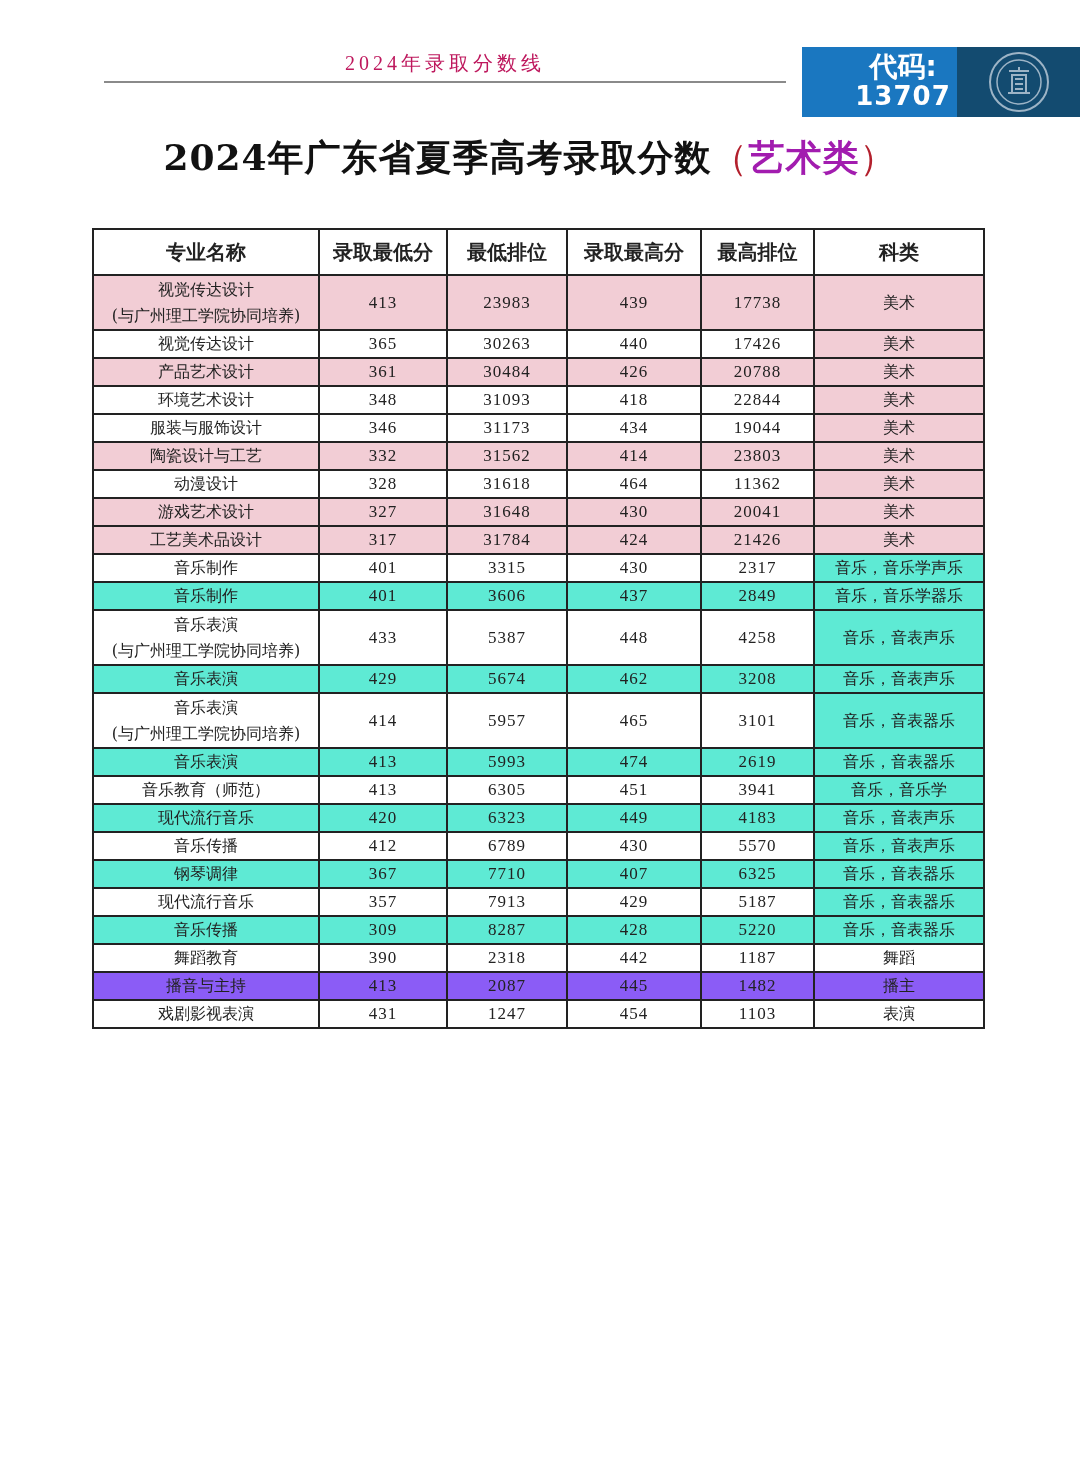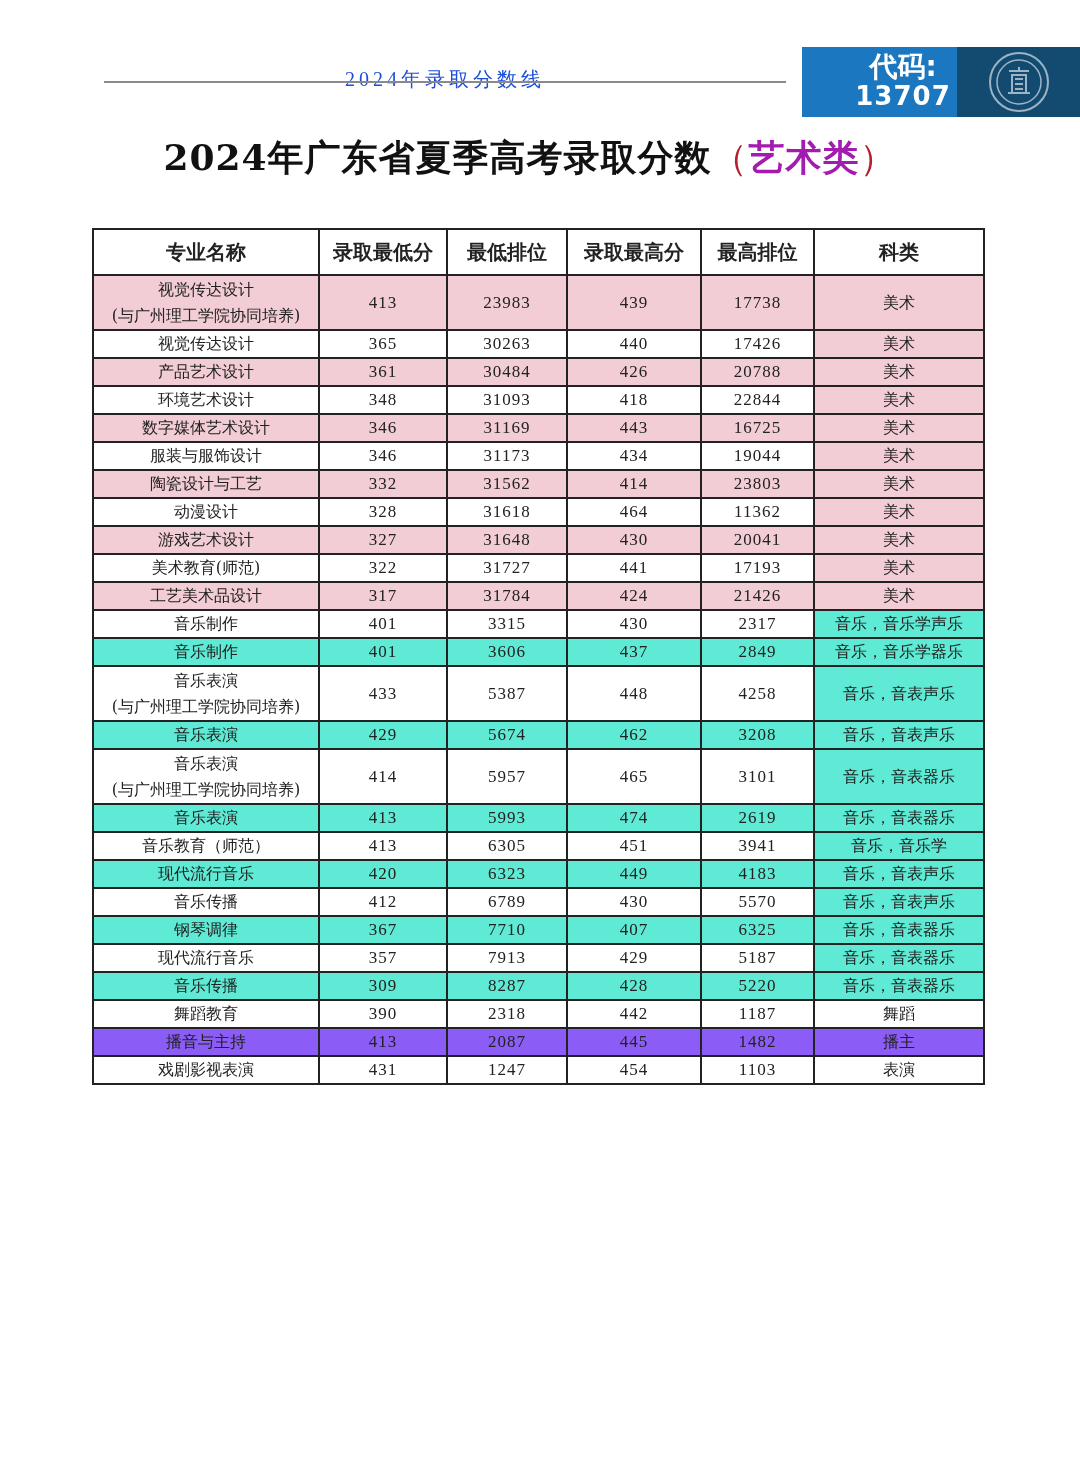--- a/index.html
+++ b/index.html
@@ -2,22 +2,22 @@
 <html><head>
 <meta charset="utf-8">
 <style>
   html, body { margin: 0; padding: 0; }
   body {
     width: 1080px; height: 1466px; background: #ffffff; position: relative;
     font-family: "DejaVu Serif", "Liberation Serif", serif; color: #222;
     overflow: hidden;
   }
   .running-head {
-    position: absolute; left: 104px; top: 66px; width: 682px; height: 30px;
-    text-align: center; font-size: 20px; letter-spacing: 4px; color: #1d4ed8;
+    position: absolute; left: 104px; top: 50px; width: 682px; height: 30px;
+    text-align: center; font-size: 20px; letter-spacing: 4px; color: #be185d;
     font-family: "Liberation Serif", "DejaVu Serif", serif;
   }
   .head-rule {
     position: absolute; left: 104px; top: 81px; width: 682px; height: 2px; background: #8a8a8a;
   }
   .code-badge {
     position: absolute; left: 802px; top: 47px; width: 146px; height: 70px;
     background: #1a77c0; color: #fff; text-align: center;
     font-family: "DejaVu Sans", "Liberation Sans", sans-serif; font-weight: bold;
     line-height: 1;
@@ -132,30 +132,20 @@
         <td class="bg-white">
           <span class="name-line">环境艺术设计</span>
         </td>
         <td class="bg-white num">348</td>
         <td class="bg-white num">31093</td>
         <td class="bg-white num">418</td>
         <td class="bg-white num">22844</td>
         <td class="bg-pink">美术</td>
       </tr>
       <tr>
-        <td class="bg-pink">
-          <span class="name-line">数字媒体艺术设计</span>
-        </td>
-        <td class="bg-pink num">346</td>
-        <td class="bg-pink num">31169</td>
-        <td class="bg-pink num">443</td>
-        <td class="bg-pink num">16725</td>
-        <td class="bg-pink">美术</td>
-      </tr>
-      <tr>
         <td class="bg-white">
           <span class="name-line">服装与服饰设计</span>
         </td>
         <td class="bg-white num">346</td>
         <td class="bg-white num">31173</td>
         <td class="bg-white num">434</td>
         <td class="bg-white num">19044</td>
         <td class="bg-pink">美术</td>
       </tr>
       <tr>
@@ -179,30 +169,20 @@
         <td class="bg-pink">美术</td>
       </tr>
       <tr>
         <td class="bg-pink">
           <span class="name-line">游戏艺术设计</span>
         </td>
         <td class="bg-pink num">327</td>
         <td class="bg-pink num">31648</td>
         <td class="bg-pink num">430</td>
         <td class="bg-pink num">20041</td>
-        <td class="bg-pink">美术</td>
-      </tr>
-      <tr>
-        <td class="bg-white">
-          <span class="name-line">美术教育(师范)</span>
-        </td>
-        <td class="bg-white num">322</td>
-        <td class="bg-white num">31727</td>
-        <td class="bg-white num">441</td>
-        <td class="bg-white num">17193</td>
         <td class="bg-pink">美术</td>
       </tr>
       <tr>
         <td class="bg-pink">
           <span class="name-line">工艺美术品设计</span>
         </td>
         <td class="bg-pink num">317</td>
         <td class="bg-pink num">31784</td>
         <td class="bg-pink num">424</td>
         <td class="bg-pink num">21426</td>

